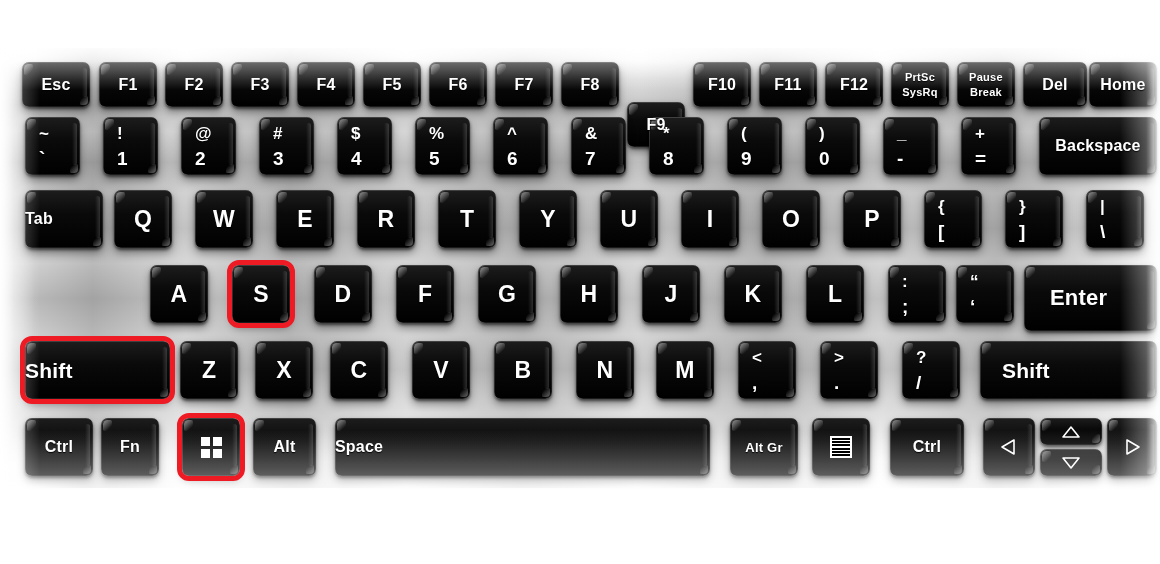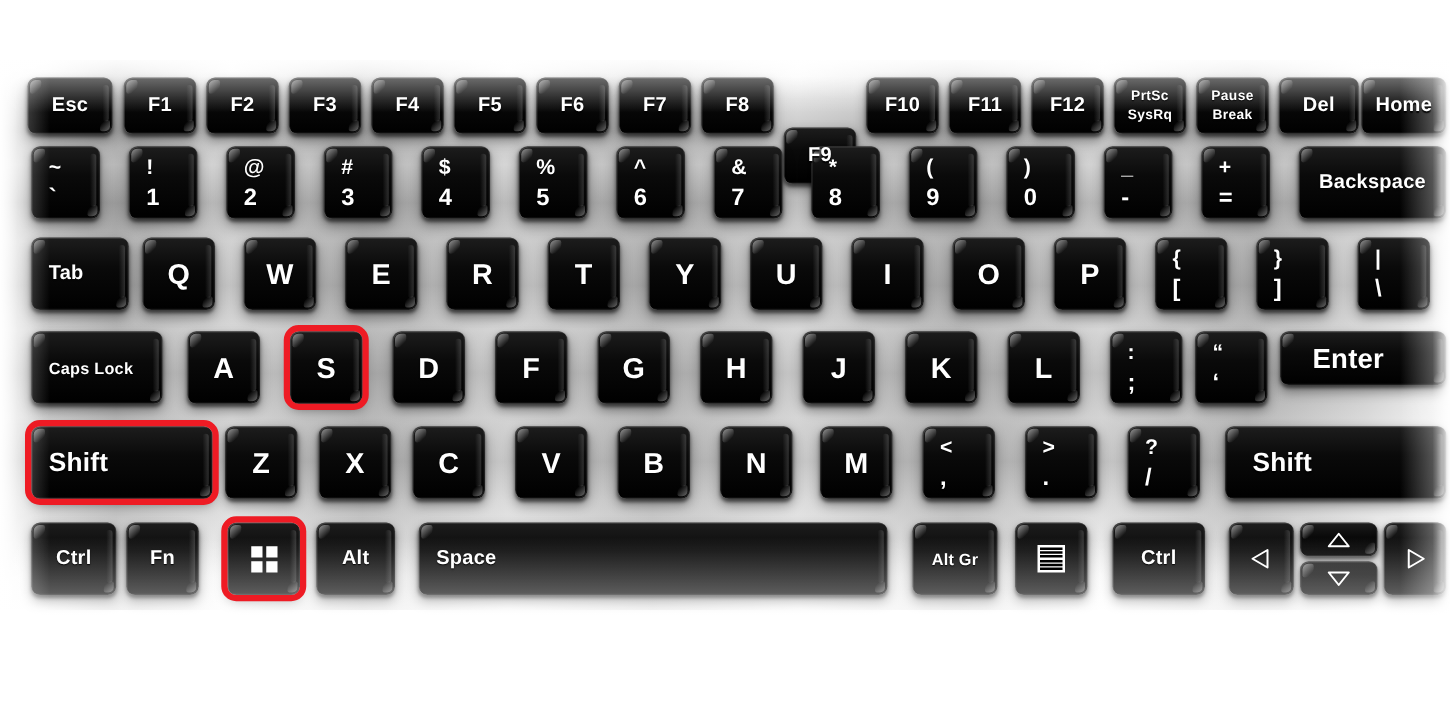--- a/index.html
+++ b/index.html
@@ -155,21 +155,20 @@
   
   .cap.letter { font-size: 23px; }
   
   .cap.word { font-size: 16px; }
   .cap.word-sm { font-size: 13px; }
   .cap.fkey { font-size: 16px; font-weight: bold; }
 
   
   .cap.left {
     justify-content: flex-start;
-    padding-left: 14px;
   }
 
   
   .cap.dual {
     flex-direction: column;
     align-items: flex-start;
     justify-content: center;
     padding-left: 14px;
     gap: 7px;
   }
@@ -466,24 +465,20 @@
     </span>
   </div>
   <div class="key" style="left:1086px; top:190px; width:58px; height:58px;">
     <span class="gloss-right"></span>
     <span class="cap dual">
       <span class="top">|</span>
       <span class="bottom">\</span>
     </span>
   </div>
 
-  <div class="key" style="left:25px;  top:265px; width:105px; height:58px;">
-    <span class="gloss-right"></span>
-    <span class="cap word-sm left">Caps Lock</span>
-  </div>
   <div class="key" style="left:150px; top:265px; width:58px; height:58px;">
     <span class="gloss-right"></span>
     <span class="cap letter">A</span>
   </div>
   <div class="key" style="left:232px; top:265px; width:58px; height:58px;">
     <span class="gloss-right"></span>
     <span class="cap letter">S</span>
   </div>
   <div class="key" style="left:314px; top:265px; width:58px; height:58px;">
     <span class="gloss-right"></span>
@@ -520,21 +515,21 @@
       <span class="bottom">;</span>
     </span>
   </div>
   <div class="key" style="left:956px; top:265px; width:58px; height:58px;">
     <span class="gloss-right"></span>
     <span class="cap dual">
       <span class="top">“</span>
       <span class="bottom">‘</span>
     </span>
   </div>
-  <div class="key" style="left:1024px; top:265px; width:133px; height:43px;padding-left:12px;">
+  <div class="key" style="left:1024px; top:265px; width:133px; height:66px;padding-left:12px;">
     <span class="gloss-right"></span>
     <span class="cap word left" style="padding-left:26px; font-size:22px;">Enter</span>
   </div>
 
   <div class="key" style="left:25px;  top:341px; width:145px; height:58px;">
     <span class="gloss-right"></span>
     <span class="cap word left" style="font-size:21px;">Shift</span>
   </div>
   <div class="key" style="left:180px; top:341px; width:58px; height:58px;">
     <span class="gloss-right"></span>

